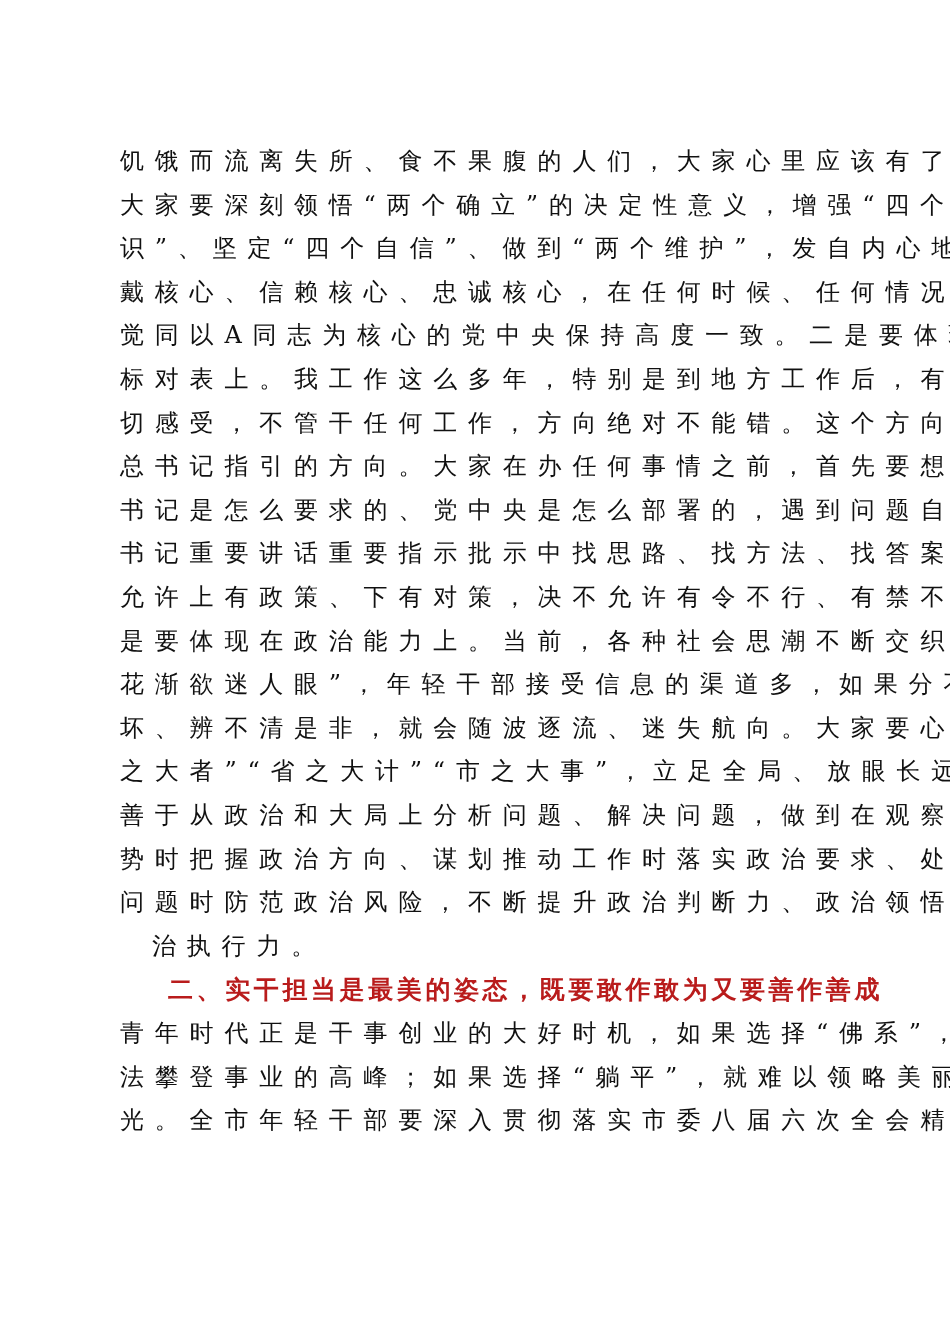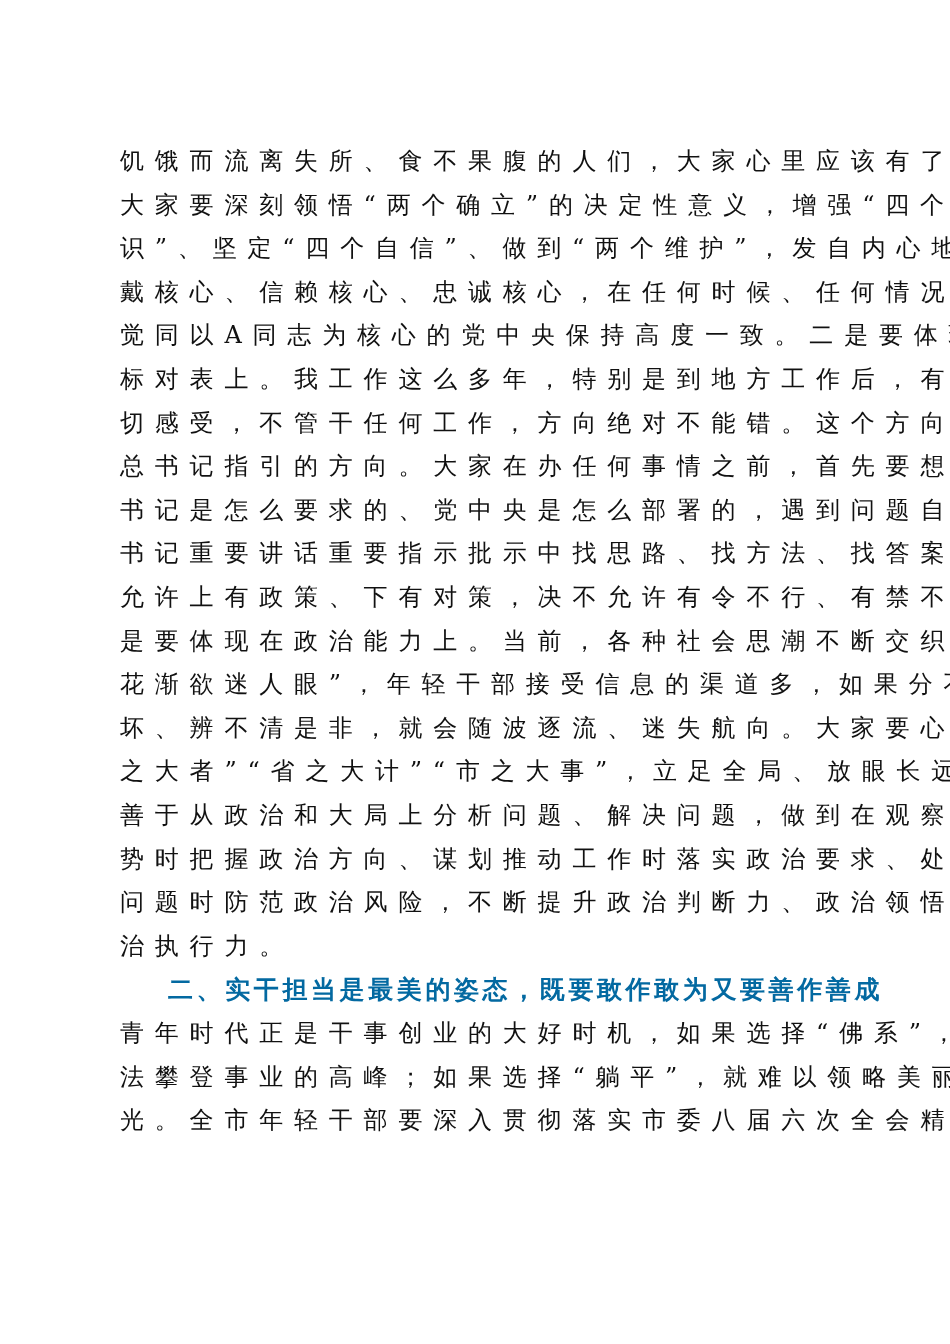--- a/index.html
+++ b/index.html
@@ -8,26 +8,26 @@
     position: relative; overflow: hidden;
     font-family: "DejaVu Serif", "Liberation Serif", serif;
     color: #111111;
   }
   .page { position: absolute; left: 120px; top: 140px; width: 704px; }
   .line {
     height: 43.6px; line-height: 43.6px;
     font-size: 24px; letter-spacing: 10.8px;
     white-space: nowrap; overflow: visible;
   }
-  .line.last { letter-spacing: 10.8px; }
+  .line.last { letter-spacing: 10.8px; margin-left: 32px; }
   .heading {
     height: 44px; line-height: 44px;
     font-family: "DejaVu Sans", "Liberation Sans", sans-serif;
     font-weight: bold; font-size: 25px; letter-spacing: 3.6px;
-    padding-left: 48px; white-space: nowrap; color: #0369a1;
+    padding-left: 48px; white-space: nowrap; color: #b91c1c;
   }
 </style>
 </head>
 <body>
 
 <div class="page">
   <div>
     <div class="line">饥饿而流离失所、食不果腹的人们，大家心里应该有了答案。</div>
     <div class="line">大家要深刻领悟“两个确立”的决定性意义，增强“四个意</div>
     <div class="line">识”、坚定“四个自信”、做到“两个维护”，发自内心地拥</div>

